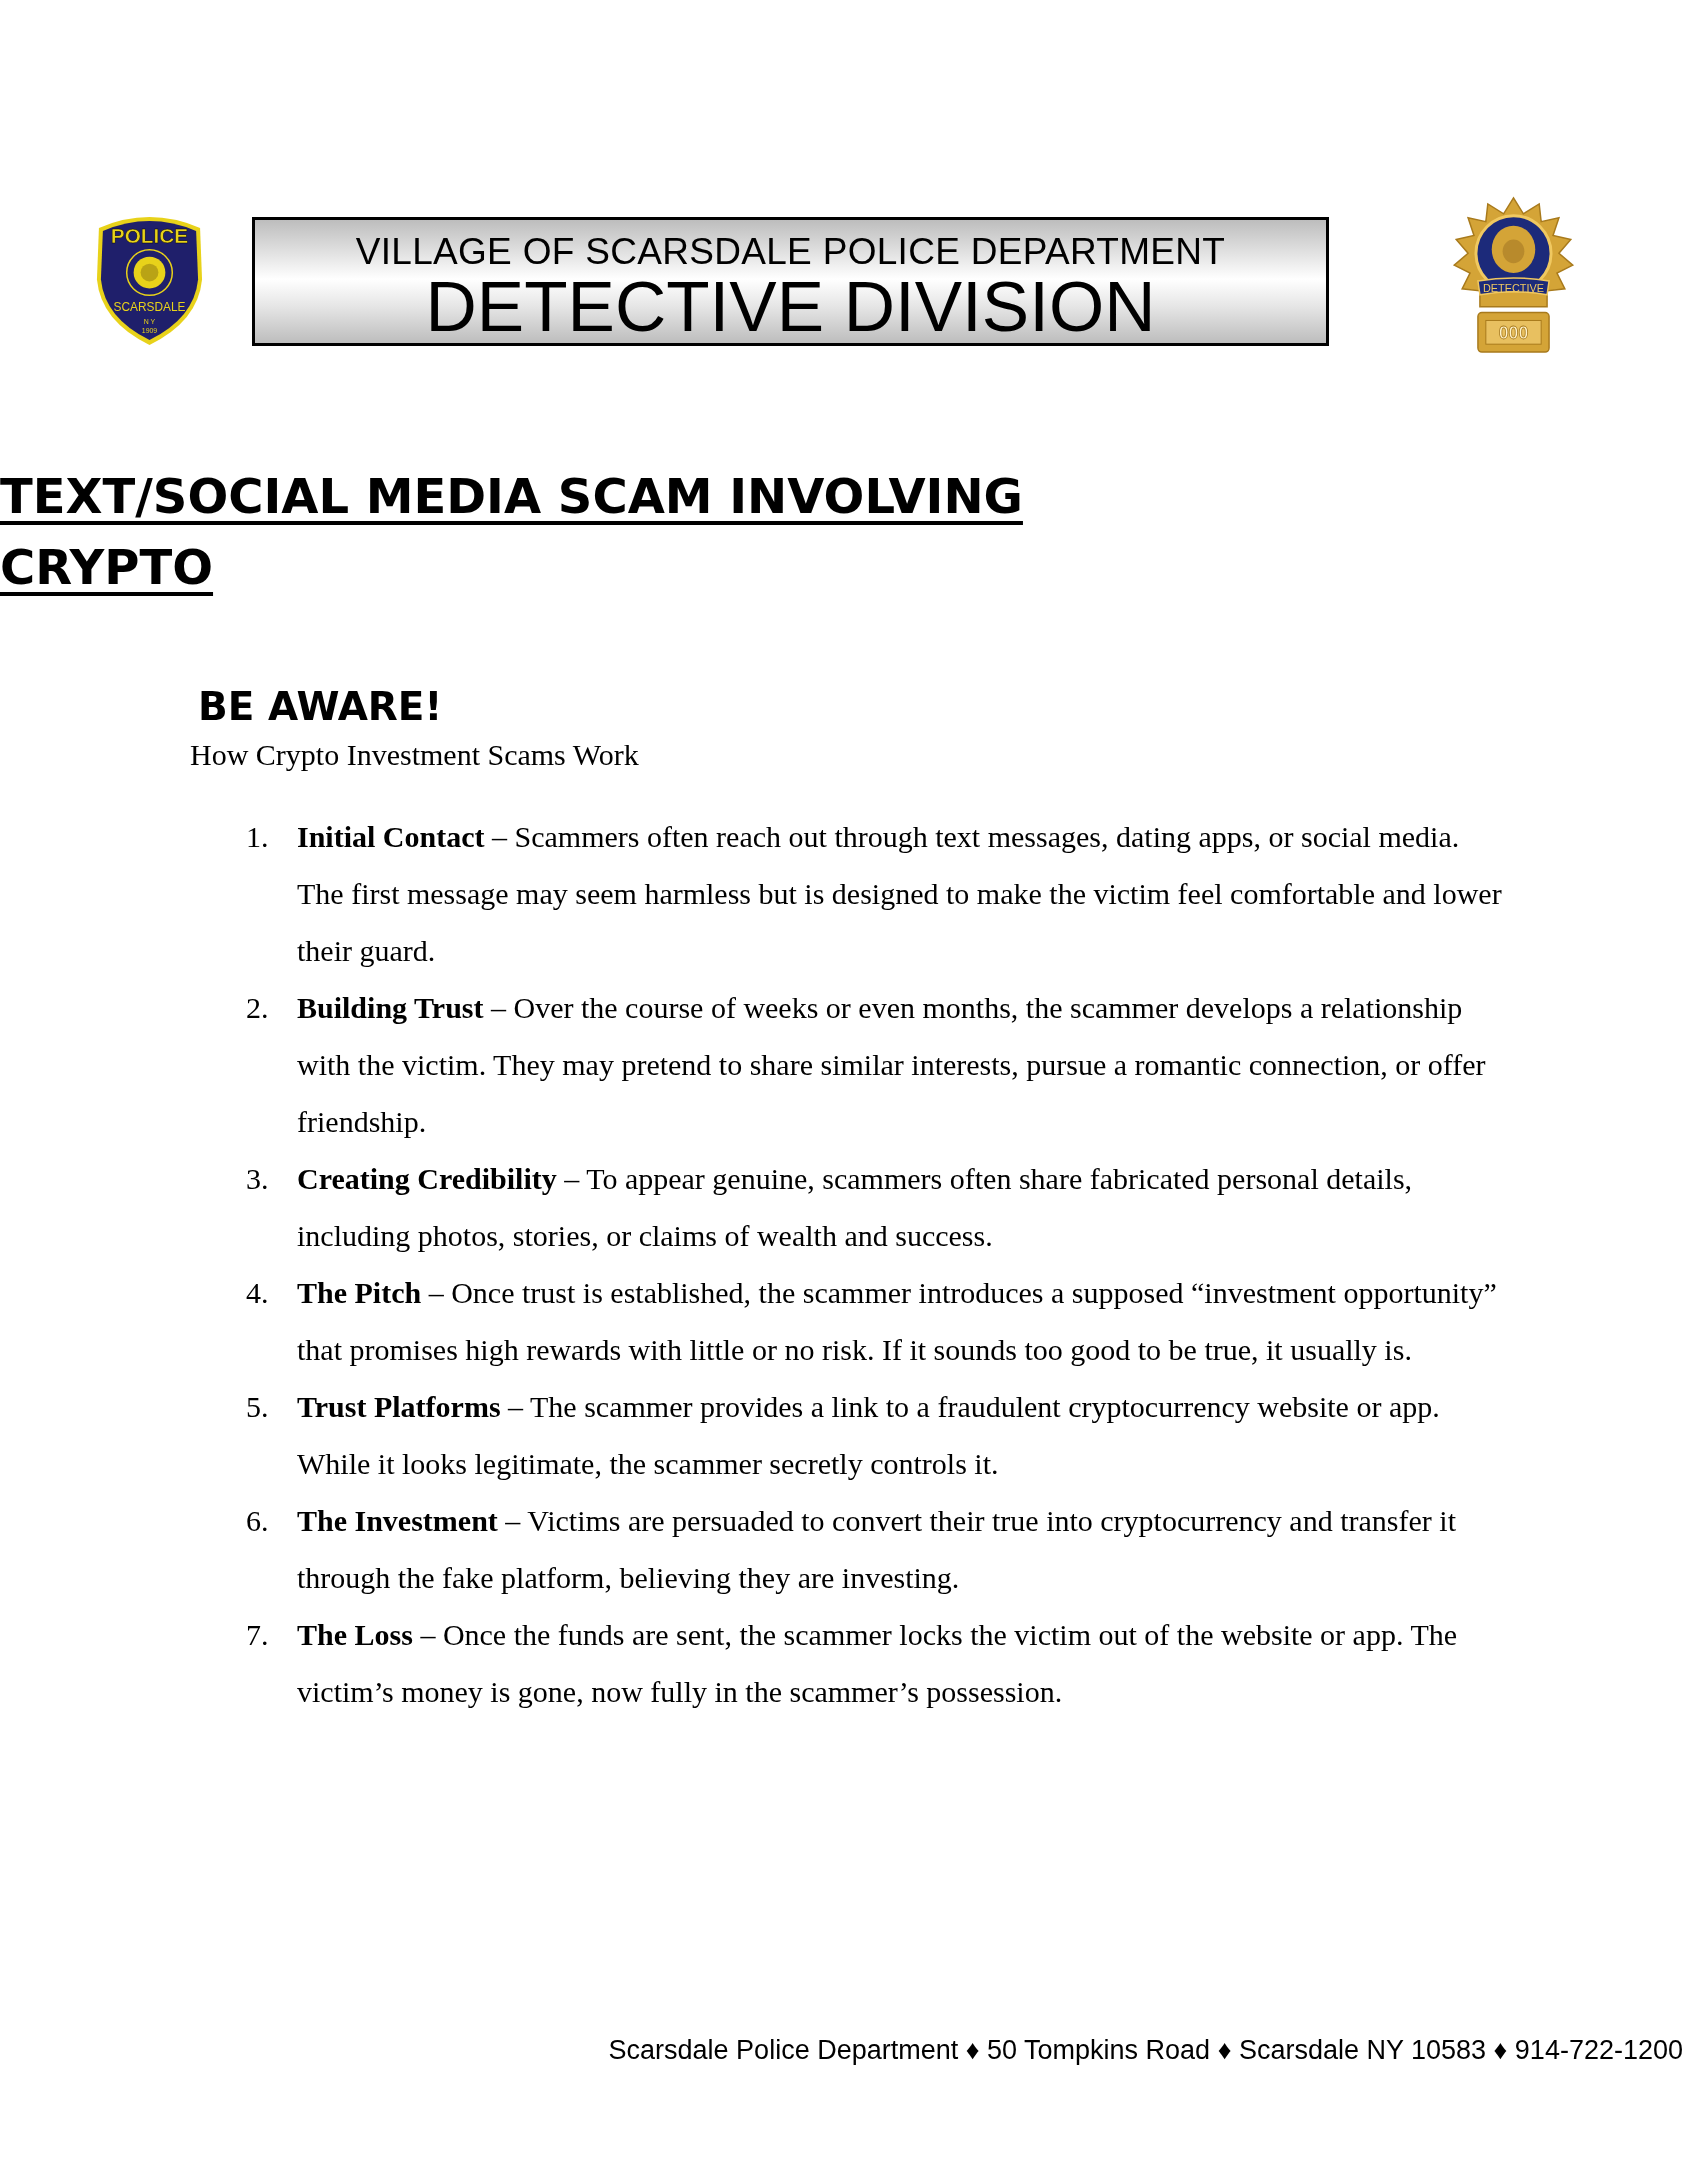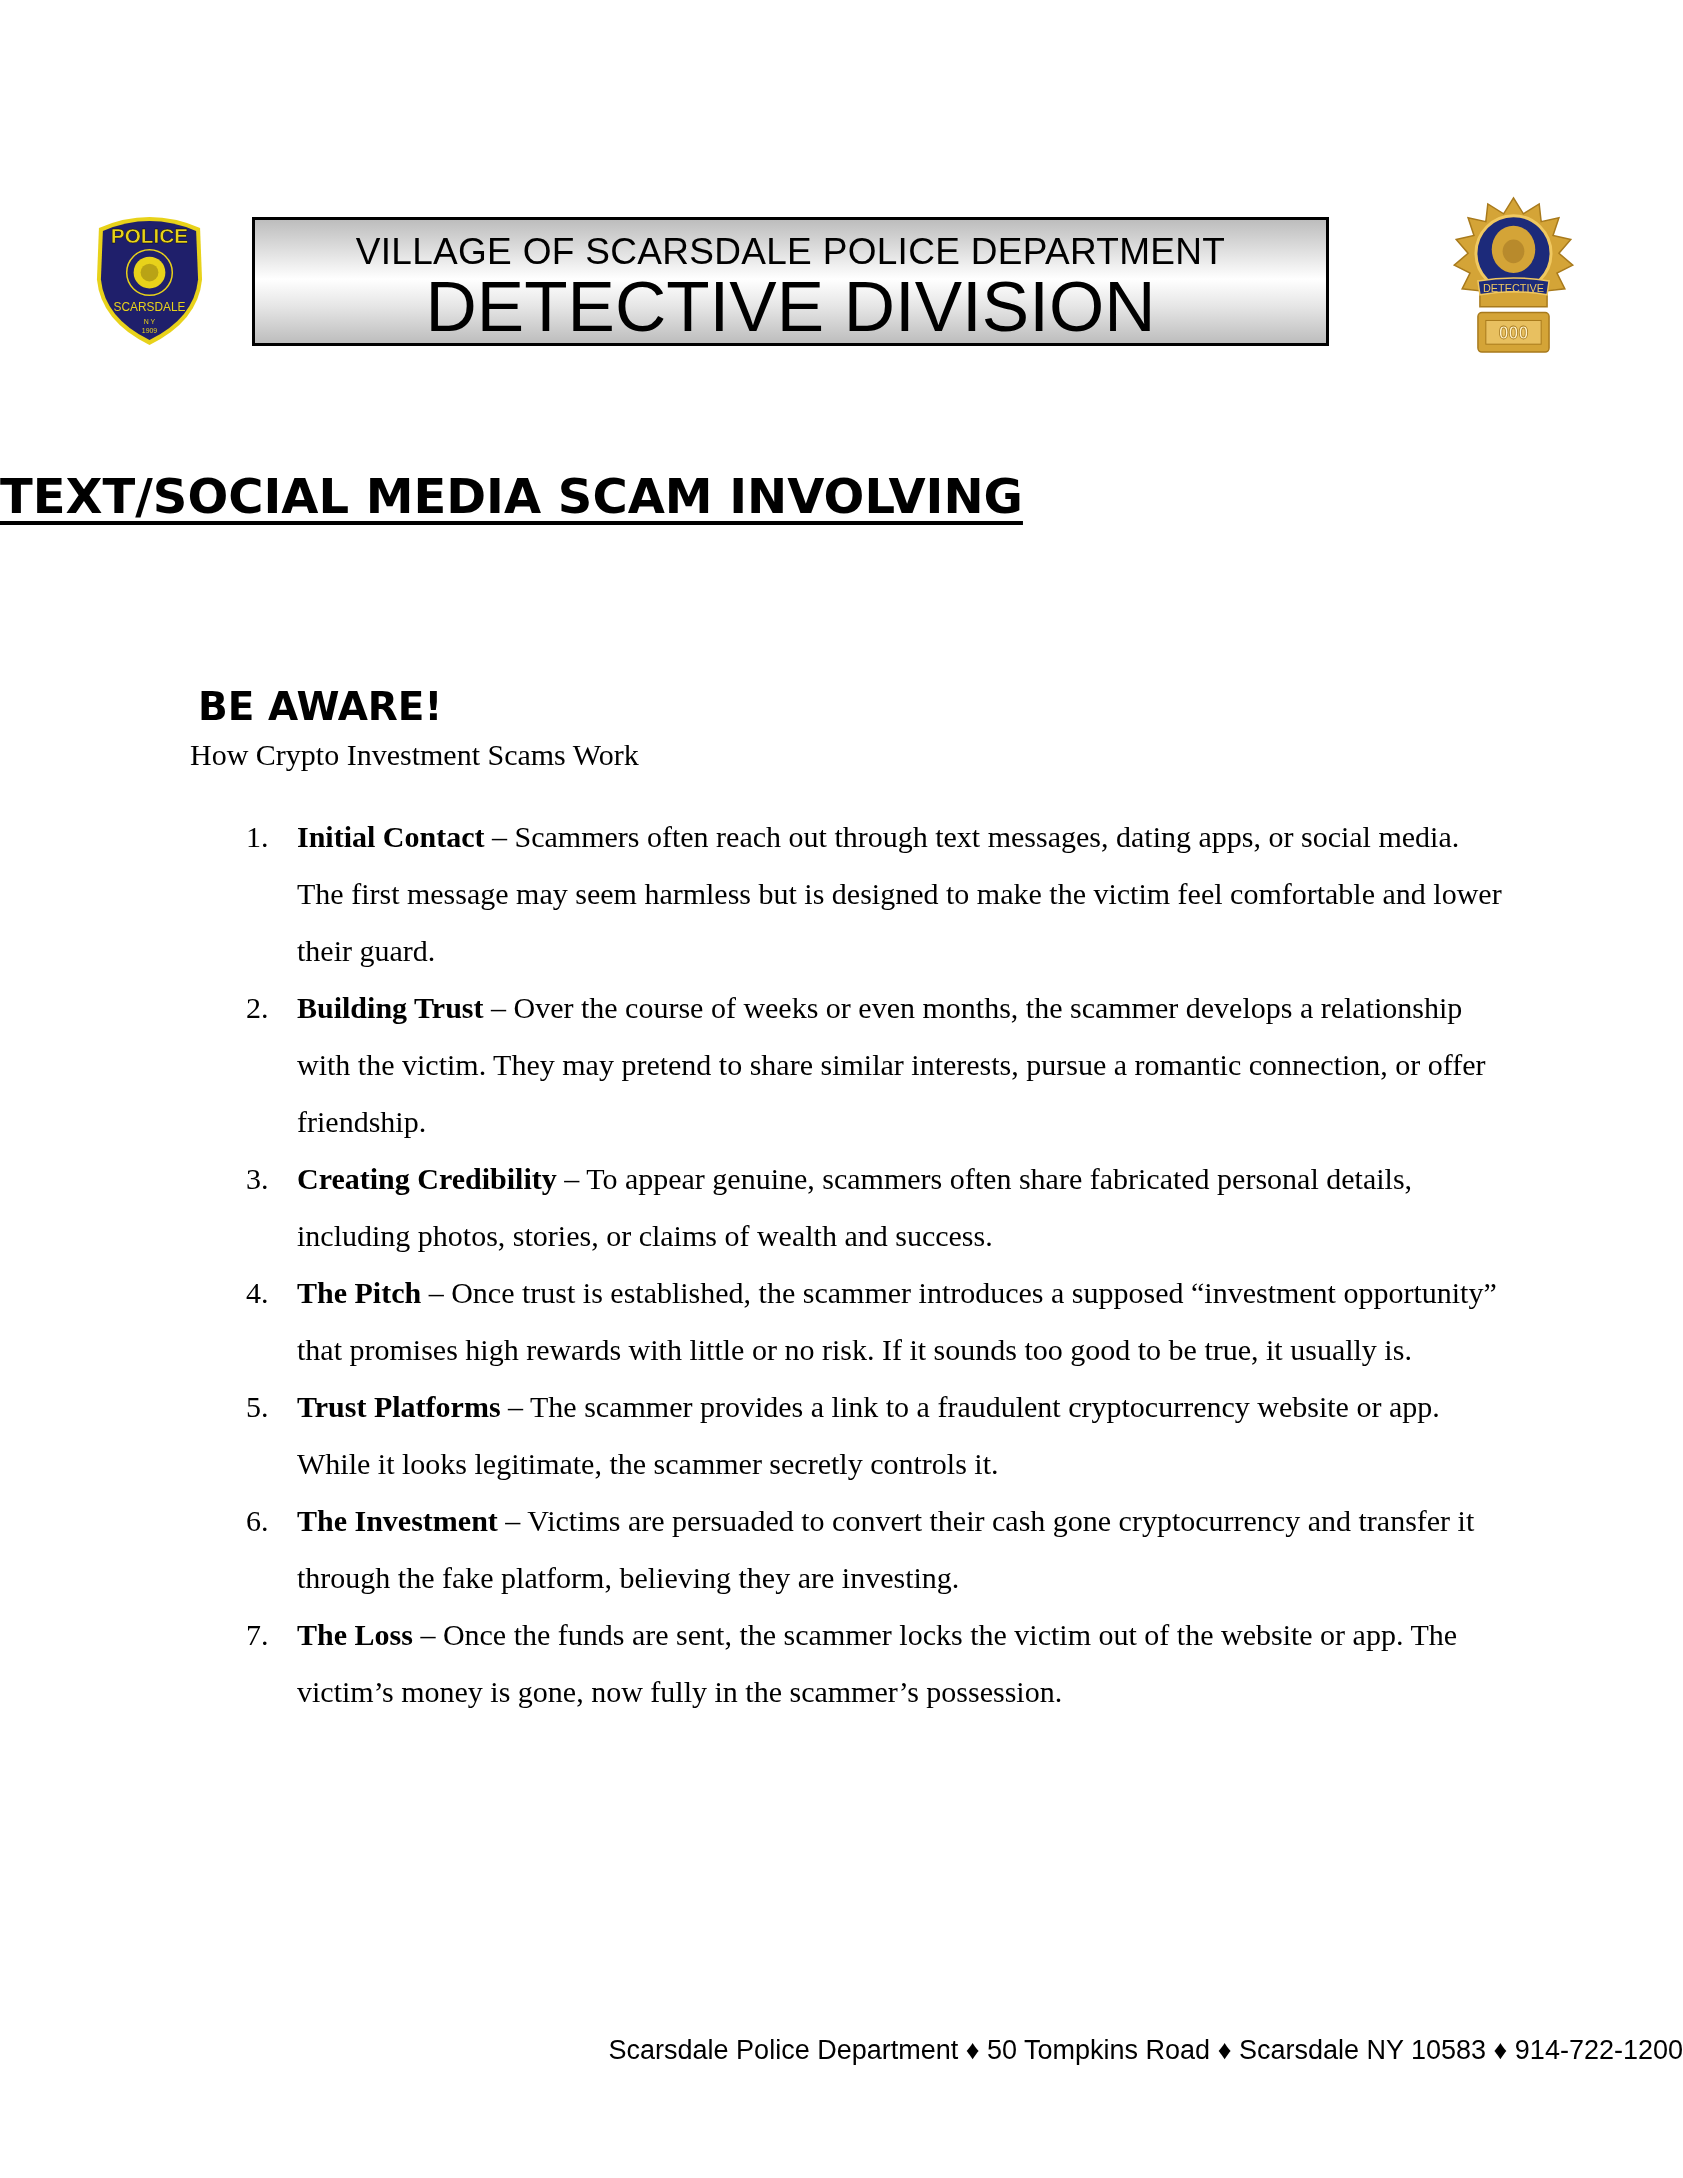--- a/index.html
+++ b/index.html
@@ -86,20 +86,21 @@
     <path d="M30 86 Q66 80 102 86 L100 100 Q66 94 32 100 Z" fill="#1c2a7a" stroke="#f0c860" stroke-width="1.5"></path>
     <text x="66" y="97" text-anchor="middle" font-family="Liberation Sans, sans-serif" font-size="11" fill="#f0c860">DETECTIVE</text>
     <rect x="30" y="118" width="72" height="40" rx="4" fill="#d4a437" stroke="#a87a1c" stroke-width="1.5"></rect>
     <rect x="38" y="126" width="56" height="24" fill="#e8c060" stroke="#a87a1c" stroke-width="1"></rect>
     <text x="66" y="145" text-anchor="middle" font-family="Liberation Sans, sans-serif" font-weight="bold" font-size="18" fill="#fff3cc" stroke="#a87a1c" stroke-width="0.8">000</text>
   </svg>
 </div>
 
 <div class="doc-title">
   <div><span>TEXT/SOCIAL MEDIA SCAM INVOLVING</span></div>
+  <div><span>CRYPTO</span></div>
 </div>
 
 <div class="be-aware">BE AWARE!</div>
 
 <div class="section-heading">How Crypto Investment Scams Work</div>
 
 <ol class="steps">
   <li>
     <span class="num">1.</span><b>Initial Contact</b><span> – Scammers often reach out through text messages, dating apps, or social media. The first message may seem harmless but is designed to make the victim feel comfortable and lower their guard.</span>
   </li>
@@ -109,21 +110,21 @@
   <li>
     <span class="num">3.</span><b>Creating Credibility</b><span> – To appear genuine, scammers often share fabricated personal details, including photos, stories, or claims of wealth and success.</span>
   </li>
   <li>
     <span class="num">4.</span><b>The Pitch</b><span> – Once trust is established, the scammer introduces a supposed “investment opportunity” that promises high rewards with little or no risk. If it sounds too good to be true, it usually is.</span>
   </li>
   <li>
     <span class="num">5.</span><b>Trust Platforms</b><span> – The scammer provides a link to a fraudulent cryptocurrency website or app. While it looks legitimate, the scammer secretly controls it.</span>
   </li>
   <li>
-    <span class="num">6.</span><b>The Investment</b><span> – Victims are persuaded to convert their cash gone cryptocurrency and transfer it through the fake platform, believing they are investing.</span>
+    <span class="num">6.</span><b>The Investment</b><span> – Victims are persuaded to convert their true into cryptocurrency and transfer it through the fake platform, believing they are investing.</span>
   </li>
   <li>
     <span class="num">7.</span><b>The Loss</b><span> – Once the funds are sent, the scammer locks the victim out of the website or app. The victim’s money is gone, now fully in the scammer’s possession.</span>
   </li>
 </ol>
 
 <div class="footer">Scarsdale Police Department ♦ 50 Tompkins Road ♦ Scarsdale NY 10583 ♦ 914-722-1200</div>
 
 
 </body></html>

